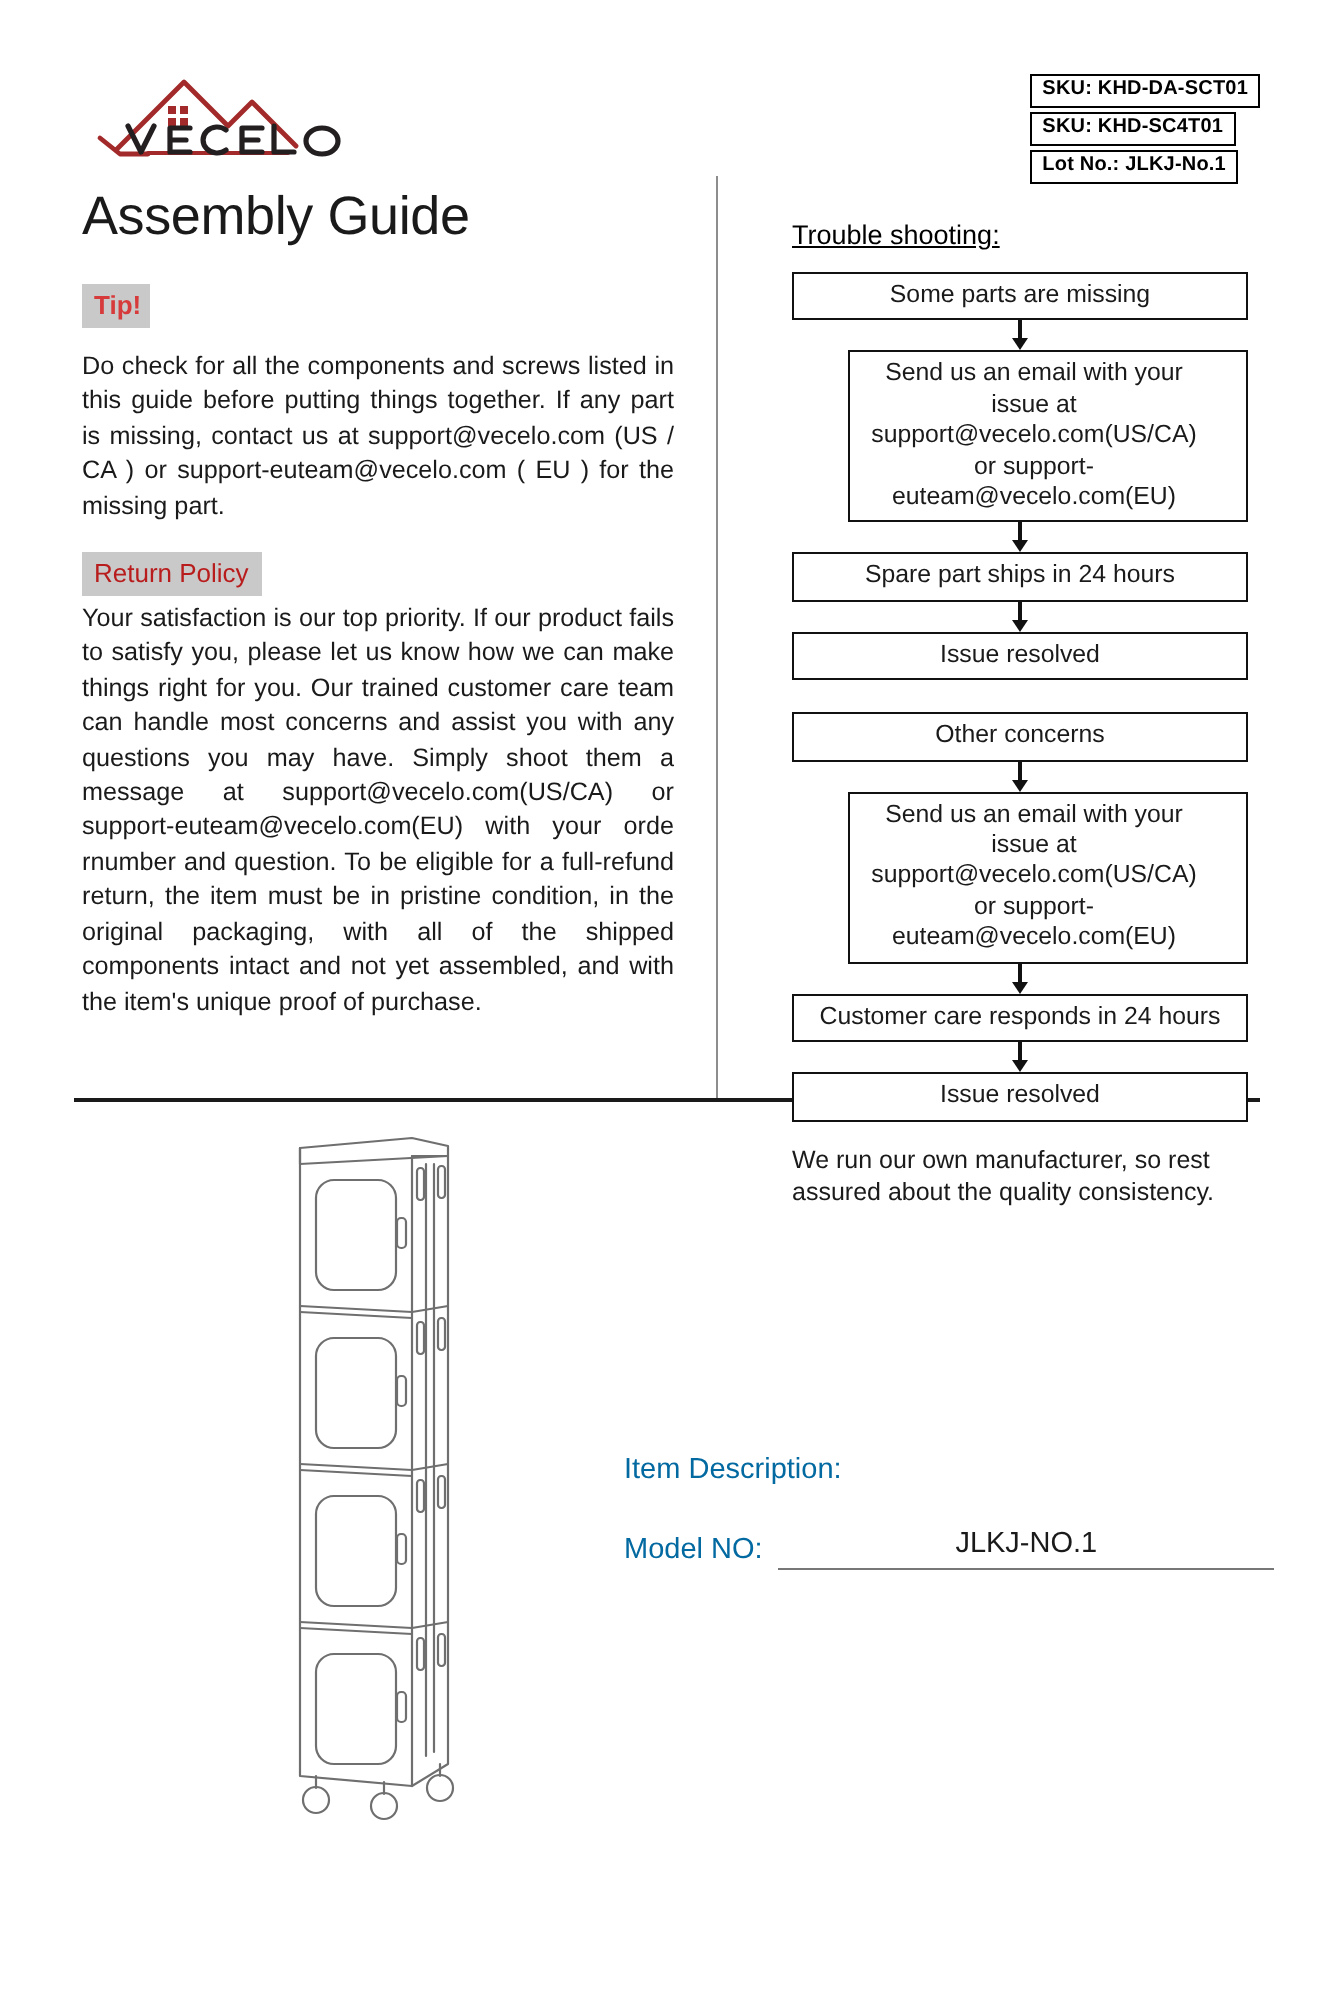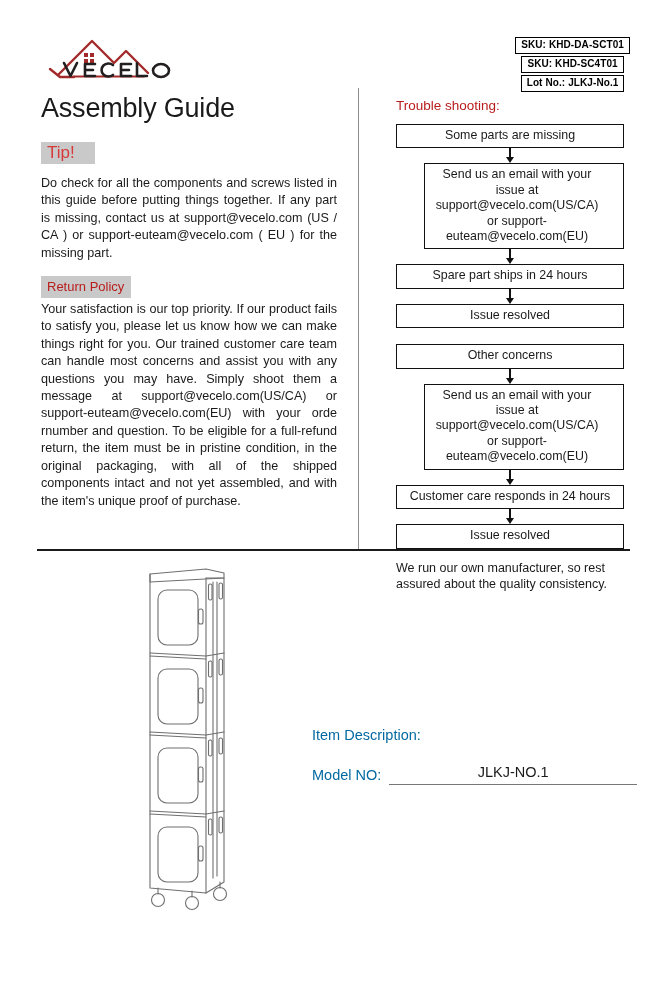--- a/index.html
+++ b/index.html
@@ -28,21 +28,21 @@
     top: 33px;
     width: 140px;
     height: 48px;
   }
   .sku-stack {
     position: absolute;
     right: 36px;
     top: 37px;
     display: flex;
     flex-direction: column;
-    align-items: center;
+    align-items: flex-start;
     gap: 2px;
   }
   .sku-box {
     border: 1px solid #000;
     background: #fff;
     font-size: 10px;
     font-weight: bold;
     letter-spacing: 0.1px;
     padding: 1px 5px 2px 5px;
     line-height: 12px;
@@ -61,24 +61,24 @@
     font-size: 27px;
     font-weight: normal;
     letter-spacing: -0.2px;
     margin: 0 0 18px 0;
     line-height: 32px;
     color: #1a1a1a;
   }
   .tag {
     display: inline-block;
     background: #c9c9c9;
-    font-size: 17px;
+    font-size: 13px;
     line-height: 17px;
-    padding: 2px 20px 3px 6px;
-    font-weight: normal;
+    padding: 2px 4px 3px 6px;
+    font-weight: bold;
   }
   .tag.tip {
     color: #d63a3a;
   }
   .tag.policy {
     color: #b91c1c;
     font-weight: normal;
     font-size: 13px;
     padding: 2px 7px 3px 6px;
   }
@@ -116,22 +116,23 @@
   
   .right-col {
     position: absolute;
     left: 396px;
     top: 93px;
     width: 228px;
   }
   .flow-heading {
     font-size: 13.5px;
     line-height: 18px;
-    margin: 4px 0 9px 0;
-    color: #b91c1c;
+    margin: 16px 0 9px 0;
+    color: #000000;
+    text-decoration: underline;
   }
   .flow-box {
     border: 1.3px solid #111;
     background: #fff;
     text-align: center;
     font-size: 12.4px;
     line-height: 15.4px;
     padding: 3px 3px 4px 3px;
     box-sizing: border-box;
     color: #1a1a1a;

